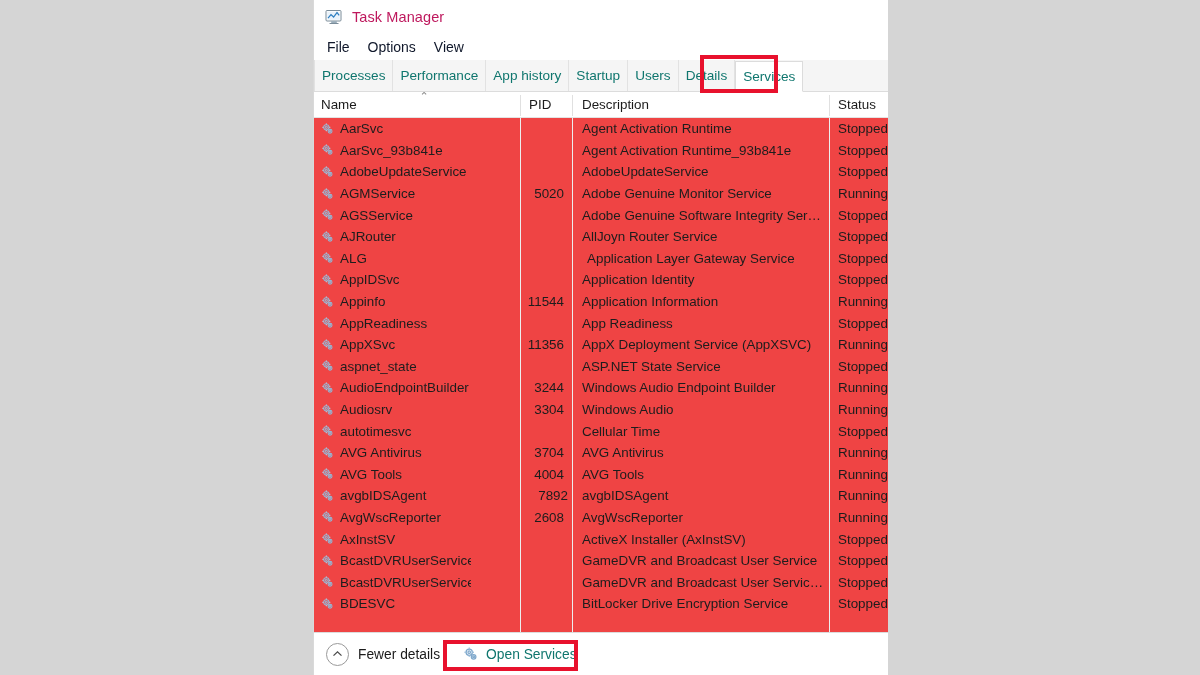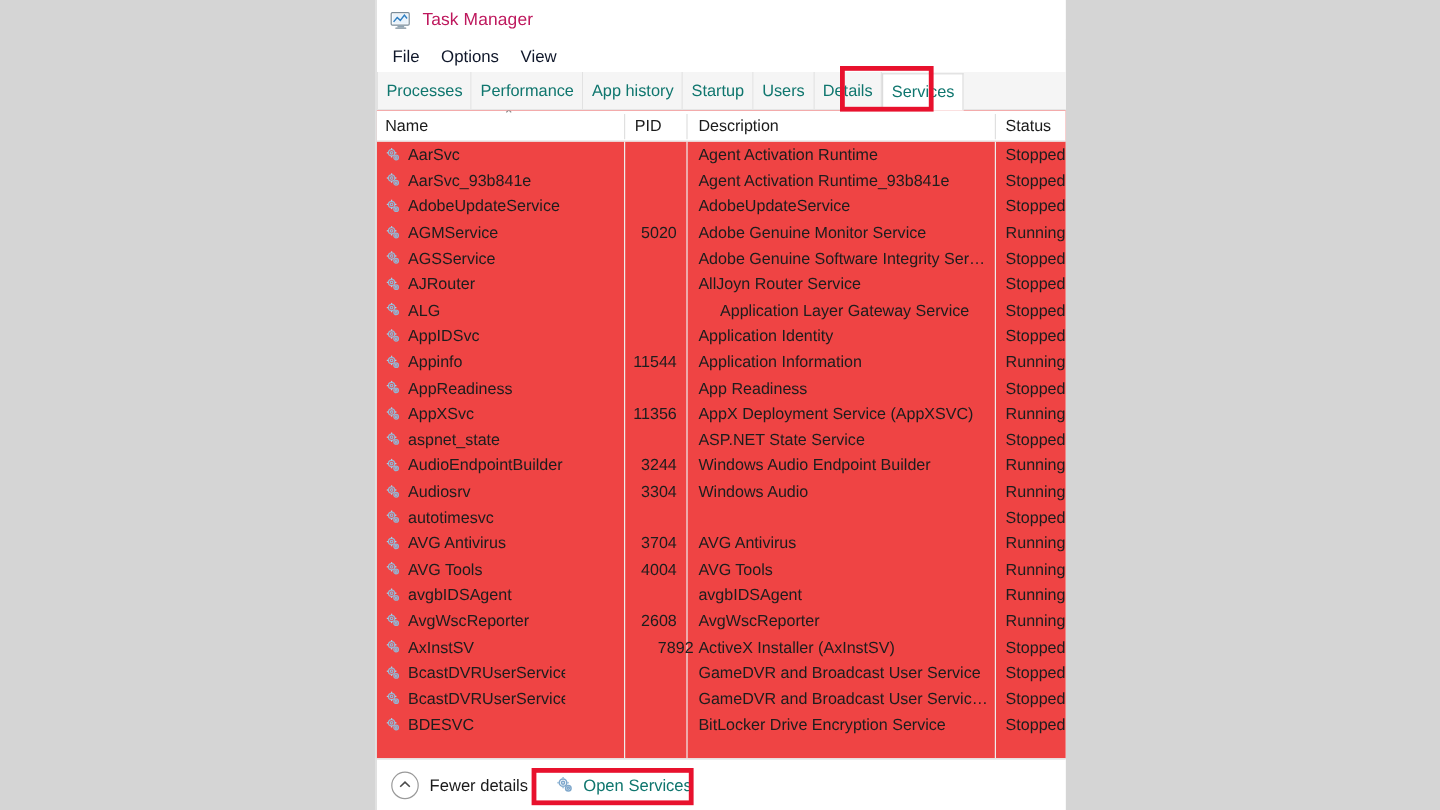--- a/index.html
+++ b/index.html
@@ -312,21 +312,21 @@
                 <g fill="#b2cde3">
                   <rect x="5.5" y="1.6" width="1.2" height="1.5"></rect>
                   <rect x="5.5" y="9.1" width="1.2" height="1.5"></rect>
                   <rect x="1.5" y="5.5" width="1.5" height="1.2"></rect>
                   <rect x="9.2" y="5.5" width="1.5" height="1.2"></rect>
                 </g>
               </svg>
               <span>ALG</span>
             </div>
             <div class="cell c-pid" style="left:196px;"></div>
-            <div class="cell c-desc" style="left:276px;">Application Layer Gateway Service</div>
+            <div class="cell c-desc" style="left:263px;">Application Layer Gateway Service</div>
             <div class="cell c-status" style="left:515px;">Stopped</div>
           </div>
           <div class="row">
             <div class="cell c-name">
               <svg class="svc-icon" viewBox="0 0 16 16">
                 <g fill="none" stroke="#93b6d4" stroke-width="1.2">
                   <circle cx="6.1" cy="6.1" r="3"></circle>
                   <circle cx="6.1" cy="6.1" r="1.2"></circle>
                   <circle cx="10.4" cy="10.6" r="2.2"></circle>
                   <circle cx="10.4" cy="10.6" r="0.85"></circle>
@@ -488,20 +488,21 @@
                 <g fill="#b2cde3">
                   <rect x="5.5" y="1.6" width="1.2" height="1.5"></rect>
                   <rect x="5.5" y="9.1" width="1.2" height="1.5"></rect>
                   <rect x="1.5" y="5.5" width="1.5" height="1.2"></rect>
                   <rect x="9.2" y="5.5" width="1.5" height="1.2"></rect>
                 </g>
               </svg>
               <span>autotimesvc</span>
             </div>
             <div class="cell c-pid" style="left:196px;"></div>
+            <div class="cell c-desc" style="left:258px;">Cellular Time</div>
             <div class="cell c-status" style="left:515px;">Stopped</div>
           </div>
           <div class="row">
             <div class="cell c-name">
               <svg class="svc-icon" viewBox="0 0 16 16">
                 <g fill="none" stroke="#93b6d4" stroke-width="1.2">
                   <circle cx="6.1" cy="6.1" r="3"></circle>
                   <circle cx="6.1" cy="6.1" r="1.2"></circle>
                   <circle cx="10.4" cy="10.6" r="2.2"></circle>
                   <circle cx="10.4" cy="10.6" r="0.85"></circle>
@@ -552,21 +553,21 @@
                 </g>
                 <g fill="#b2cde3">
                   <rect x="5.5" y="1.6" width="1.2" height="1.5"></rect>
                   <rect x="5.5" y="9.1" width="1.2" height="1.5"></rect>
                   <rect x="1.5" y="5.5" width="1.5" height="1.2"></rect>
                   <rect x="9.2" y="5.5" width="1.5" height="1.2"></rect>
                 </g>
               </svg>
               <span>avgbIDSAgent</span>
             </div>
-            <div class="cell c-pid" style="left:210px;margin-top:44px;">7892</div>
+            <div class="cell c-pid" style="left:200px;">7892</div>
             <div class="cell c-desc" style="left:258px;">avgbIDSAgent</div>
             <div class="cell c-status" style="left:515px;">Running</div>
           </div>
           <div class="row">
             <div class="cell c-name">
               <svg class="svc-icon" viewBox="0 0 16 16">
                 <g fill="none" stroke="#93b6d4" stroke-width="1.2">
                   <circle cx="6.1" cy="6.1" r="3"></circle>
                   <circle cx="6.1" cy="6.1" r="1.2"></circle>
                   <circle cx="10.4" cy="10.6" r="2.2"></circle>

